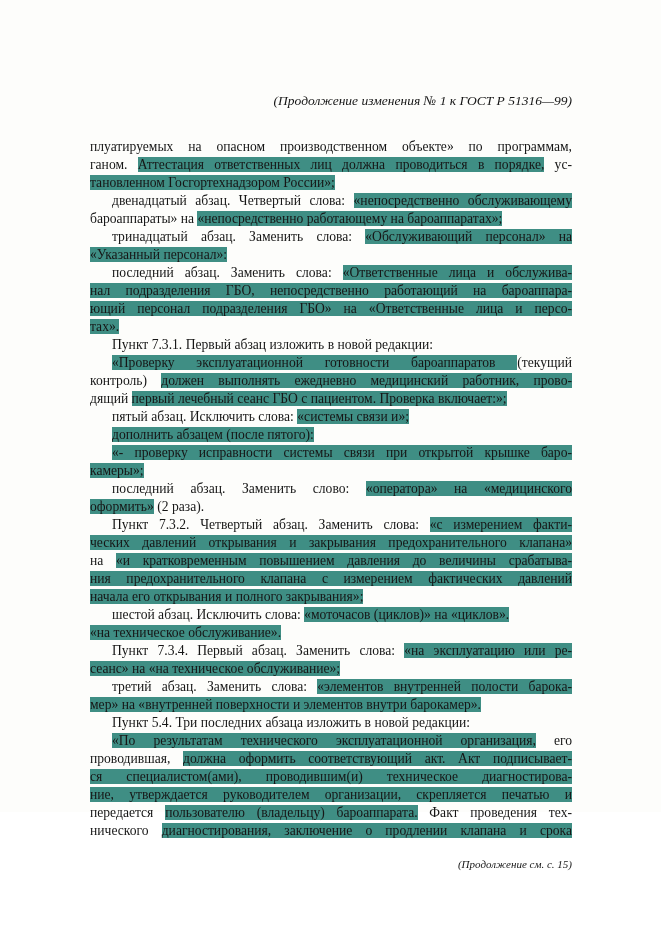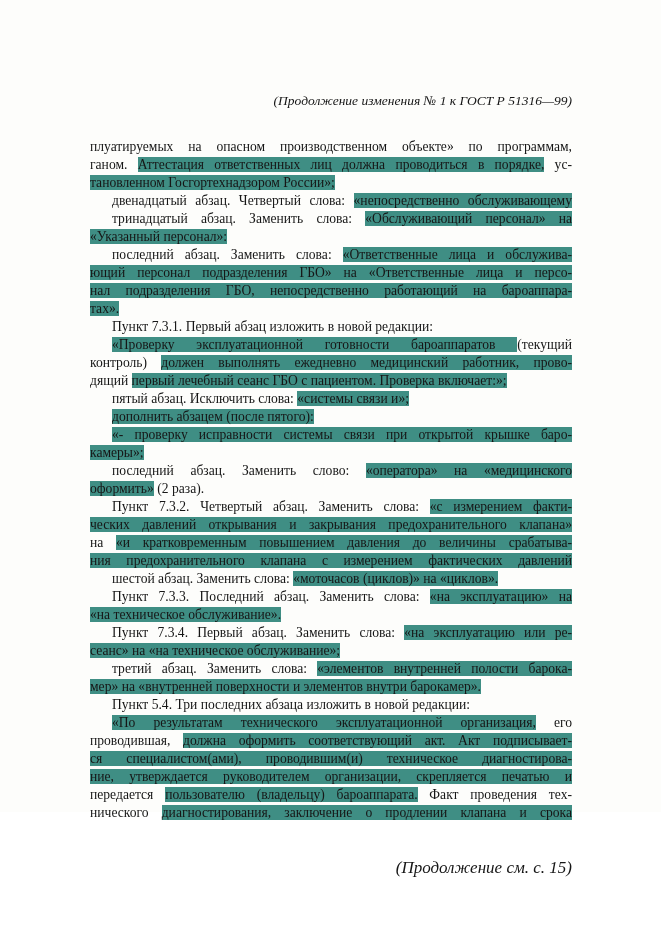--- a/index.html
+++ b/index.html
@@ -29,57 +29,58 @@
     overflow:hidden;
     text-align:justify;
     text-align-last:left;
     height:18px;
   }
   .line.j{text-align-last:justify;}
   .line.indent{text-indent:22px;}
   .hl{background:var(--hl);}
   .footer-note{
     position:absolute;top:858px;left:90px;width:482px;
-    text-align:right;font-style:italic;font-size:17px;
+    text-align:right;font-style:italic;font-size:11px;
     white-space:nowrap;
   }
 </style>
 </head>
 <body>
 
 <div class="page">
   <div class="running-header">(Продолжение изменения № 1 к ГОСТ Р 51316—99)</div>
 
   <div class="doc-body">
       <div class="line j"><span class="plain">плуатируемых на опасном производственном объекте» по программам,</span></div>
       <div class="line j"><span class="plain">ганом. </span><span class="hl">Аттестация ответственных лиц должна проводиться в порядке,</span><span class="plain"> ус-</span></div>
       <div class="line"><span class="hl">тановленном Госгортехнадзором России»;</span></div>
       <div class="line j indent"><span class="plain">двенадцатый абзац. Четвертый слова: </span><span class="hl">«непосредственно обслуживающему</span></div>
+      <div class="line"><span class="plain">бароаппараты» на </span><span class="hl">«непосредственно работающему на бароаппаратах»;</span></div>
       <div class="line j indent"><span class="plain">тринадцатый абзац. Заменить слова: </span><span class="hl">«Обслуживающий персонал» на</span></div>
       <div class="line"><span class="hl">«Указанный персонал»:</span></div>
       <div class="line j indent"><span class="plain">последний абзац. Заменить слова: </span><span class="hl">«Ответственные лица и обслужива-</span></div>
+      <div class="line j"><span class="hl">нал подразделения ГБО, непосредственно работающий на бароаппара-</span></div>
       <div class="line j"><span class="hl">ющий персонал подразделения ГБО» на «Ответственные лица и персо-</span></div>
-      <div class="line j"><span class="hl">нал подразделения ГБО, непосредственно работающий на бароаппара-</span></div>
       <div class="line"><span class="hl">тах».</span></div>
       <div class="line indent"><span class="plain">Пункт 7.3.1. Первый абзац изложить в новой редакции:</span></div>
       <div class="line j indent"><span class="hl">«Проверку эксплуатационной готовности бароаппаратов </span><span class="plain">(текущий</span></div>
       <div class="line j"><span class="plain">контроль) </span><span class="hl">должен выполнять ежедневно медицинский работник, прово-</span></div>
       <div class="line"><span class="plain">дящий </span><span class="hl">первый лечебный сеанс ГБО с пациентом. Проверка включает:»;</span></div>
       <div class="line indent"><span class="plain">пятый абзац. Исключить слова: </span><span class="hl">«системы связи и»;</span></div>
       <div class="line indent"><span class="hl">дополнить абзацем (после пятого):</span></div>
       <div class="line j indent"><span class="hl">«- проверку исправности системы связи при открытой крышке баро-</span></div>
       <div class="line"><span class="hl">камеры»;</span></div>
       <div class="line j indent"><span class="plain">последний абзац. Заменить слово: </span><span class="hl">«оператора» на «медицинского</span></div>
       <div class="line"><span class="hl">оформить»</span><span class="plain"> (2 раза).</span></div>
       <div class="line j indent"><span class="plain">Пункт 7.3.2. Четвертый абзац. Заменить слова: </span><span class="hl">«с измерением факти-</span></div>
       <div class="line j"><span class="hl">ческих давлений открывания и закрывания предохранительного клапана»</span></div>
       <div class="line j"><span class="plain">на </span><span class="hl">«и кратковременным повышением давления до величины срабатыва-</span></div>
       <div class="line j"><span class="hl">ния предохранительного клапана с измерением фактических давлений</span></div>
-      <div class="line indent"><span class="plain">шестой абзац. Заменить слова: </span><span class="hl">«моточасов (циклов)» на «циклов».</span></div>
-      <div class="line j indent"><span class="plain">Пункт 7.3.3. Последний абзац. Заменить слова: </span><span class="hl">«на эксплуатацию» на</span></div>
+      <div class="line"><span class="hl">начала его открывания и полного закрывания»;</span></div>
+      <div class="line indent"><span class="plain">шестой абзац. Исключить слова: </span><span class="hl">«моточасов (циклов)» на «циклов».</span></div>
       <div class="line"><span class="hl">«на техническое обслуживание».</span></div>
       <div class="line j indent"><span class="plain">Пункт 7.3.4. Первый абзац. Заменить слова: </span><span class="hl">«на эксплуатацию или ре-</span></div>
       <div class="line"><span class="hl">сеанс» на «на техническое обслуживание»;</span></div>
       <div class="line j indent"><span class="plain">третий абзац. Заменить слова: </span><span class="hl">«элементов внутренней полости барока-</span></div>
       <div class="line"><span class="hl">мер» на «внутренней поверхности и элементов внутри барокамер».</span></div>
       <div class="line indent"><span class="plain">Пункт 5.4. Три последних абзаца изложить в новой редакции:</span></div>
       <div class="line j indent"><span class="hl">«По результатам технического эксплуатационной организация,</span><span class="plain"> его</span></div>
       <div class="line j"><span class="plain">проводившая, </span><span class="hl">должна оформить соответствующий акт. Акт подписывает-</span></div>
       <div class="line j"><span class="hl">ся специалистом(ами), проводившим(и) техническое диагностирова-</span></div>
       <div class="line j"><span class="hl">ние, утверждается руководителем организации, скрепляется печатью и</span></div>

